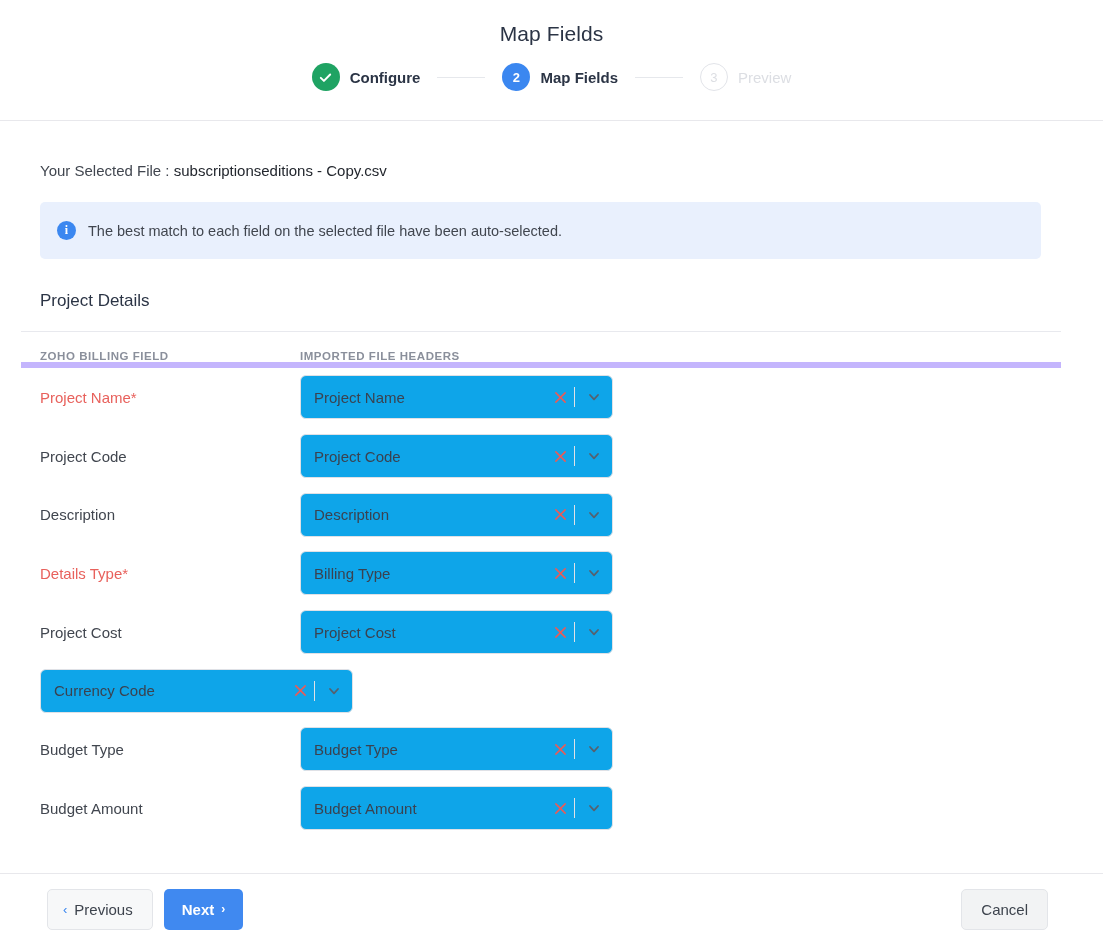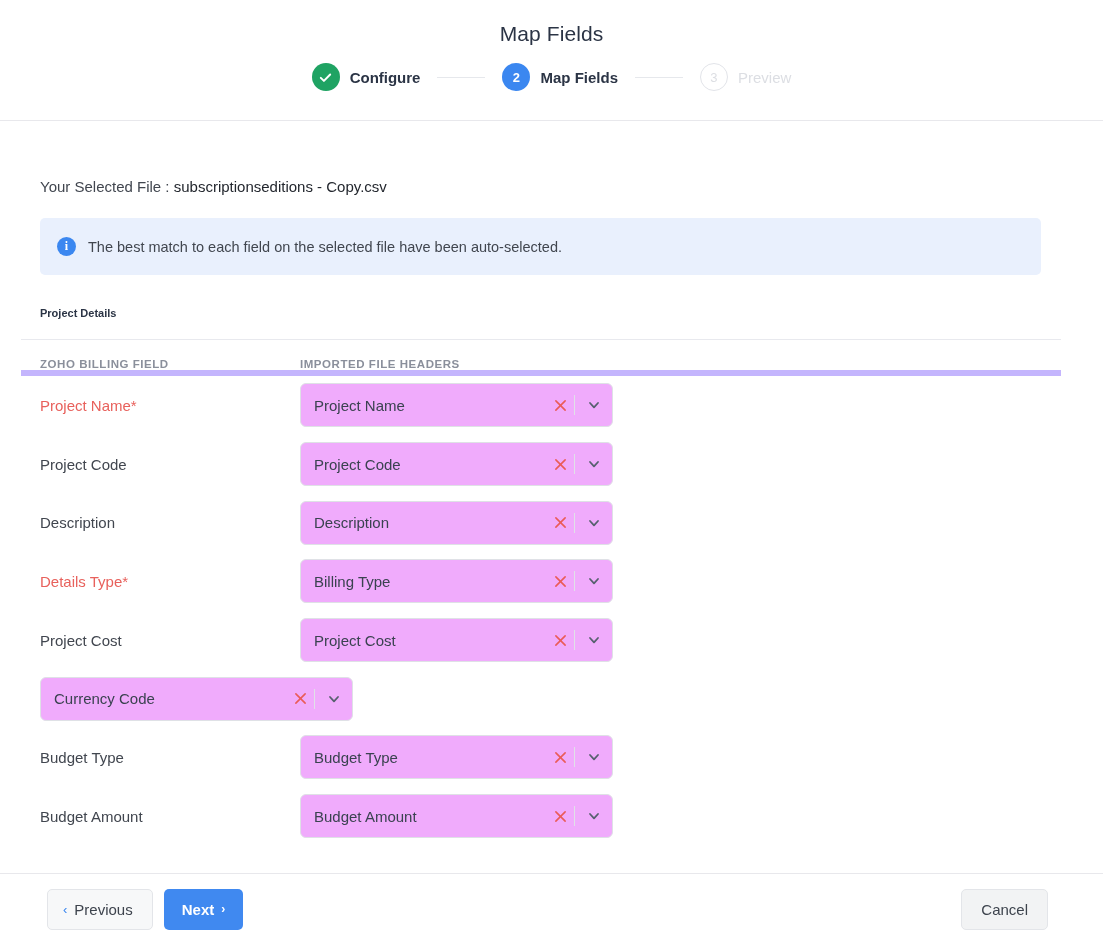--- a/index.html
+++ b/index.html
@@ -98,21 +98,21 @@
     width: 48px;
     height: 1px;
     background: #e6e8ec;
     margin: 0 15px;
     flex: 0 0 auto;
   }
 
   
   .body-area {
     position: absolute;
-    left: 0; top: 137px;
+    left: 0; top: 121px;
     width: 1103px;
     height: 752px;
     overflow: hidden;
     background: #fff;
   }
 
   .selected-file {
     margin: 41px 0 0 40px;
     font-size: 15px;
     color: #41464f;
@@ -149,23 +149,23 @@
     flex: 0 0 auto;
   }
 
   .info-text {
     font-size: 14.5px;
     color: #41464f;
   }
 
   .section-title {
     margin: 32px 0 0 40px;
-    font-size: 11px;
+    font-size: 17px;
     color: #2b3445;
-    font-weight: 700;
+    font-weight: 400;
   }
 
   
   .map-table {
     margin-left: 21px;
     width: 1040px;
     margin-top: 20px;
   }
 
   .map-head {
@@ -201,21 +201,21 @@
   }
   .row-label.required { color: #e8615c; }
 
   .row-control { width: 340px; padding-left: 19px; }
 
   .select-box {
     width: 313px;
     height: 44px;
     border: 1px solid #dfe1e6;
     border-radius: 6px;
-    background: #f0abfc;
+    background: #0ea5e9;
     display: flex;
     align-items: center;
     padding: 0 0 0 13px;
     position: relative;
   }
 
   .select-value {
     flex: 1 1 auto;
     font-size: 15px;
     color: #3a4250;

